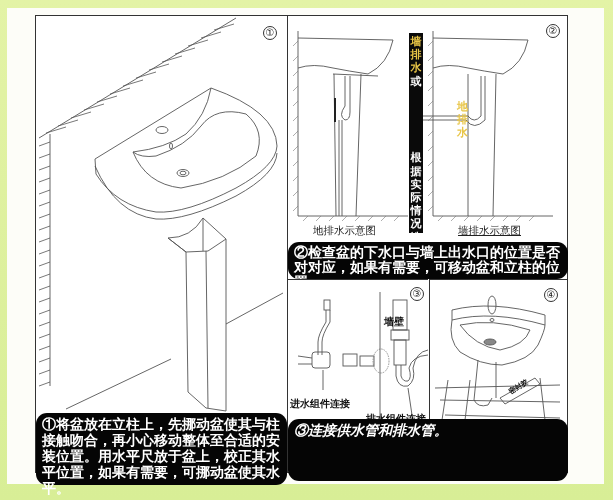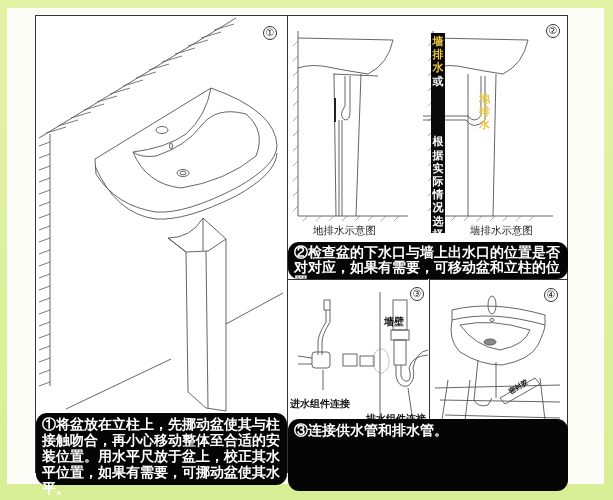--- a/index.html
+++ b/index.html
@@ -35,23 +35,23 @@
       position: absolute; width: 14px; height: 14px; border: 1px solid #333; border-radius: 50%;
       font-size: 10px; line-height: 12px; text-align: center; color: #222; background: #fff;
     }
     .caption-bar {
       position: absolute; background: #050505; color: #fff;
       font-family: "DejaVu Serif", serif; font-weight: bold;
       padding: 3px 6px; line-height: 16px; font-size: 14px; border-radius: 11px;
     }
     .cap1 { left: 0; top: 397px; width: 251px; height: 72px; }
     .cap2 { left: 252px; top: 226px; width: 280px; height: 37px; line-height: 15px; }
-    .cap3 { left: 252px; top: 403px; width: 280px; height: 72px; }
+    .cap3 { left: 252px; top: 403px; width: 280px; height: 62px; font-style: italic; }
     .vlabel {
-      position: absolute; left: 395px; top: 17px; width: 14px; height: 200px;
+      position: absolute; left: 373px; top: 17px; width: 14px; height: 200px;
       background: #0a0a0a; color: #fff; font-size: 11px; line-height: 13.2px;
       text-align: right; font-weight: bold; padding-top: 2px;
     }
     .vlabel .hl { color: #e8c546; }
     .diag-label {
       position: absolute; font-size: 10.5px; color: #222; white-space: nowrap; text-align: center;
     }
     .small-label {
       position: absolute; font-size: 10px; color: #111; font-weight: bold;
       font-family: "DejaVu Serif", serif; white-space: nowrap;
@@ -196,28 +196,28 @@
           <line x1="163" y1="205" x2="168" y2="200"></line>
         <line x1="176" y1="205" x2="181" y2="200"></line>
           <line x1="189" y1="205" x2="194" y2="200"></line>
         <line x1="202" y1="205" x2="207" y2="200"></line>
           <line x1="215" y1="205" x2="220" y2="200"></line>
         <line x1="228" y1="205" x2="233" y2="200"></line>
           <line x1="241" y1="205" x2="246" y2="200"></line>
       </g>
     </svg>
     <div class="diag-label" style="left:25px;top:208px;">地排水示意图</div>
-    <div class="diag-label" style="left:182px;top:208px;">墙排水示意图</div>
+    <div class="diag-label" style="left:170px;top:208px;text-decoration:underline;">墙排水示意图</div>
     <div class="num" style="left:258px;top:8px;">②</div>
   </div>
 
   <div class="vlabel">
     <span class="hl" style="display:block;width:11px;margin:0 auto;word-break:break-all;">墙排水</span>
     <span style="display:block;width:11px;margin:0 auto;">或</span>
-    <span class="hl" style="display:block;width:15px;margin:4px auto;word-break:break-all;padding-left:48px;">地排水</span>
+    <span class="hl" style="display:block;width:15px;margin:12px auto;word-break:break-all;padding-left:48px;">地排水</span>
     <span style="display:block;width:11px;margin:0 auto;word-break:break-all;">根据实际情况选择安装</span>
   </div>
 
   <div class="caption-bar cap2">②检查盆的下水口与墙上出水口的位置是否对对应，如果有需要，可移动盆和立柱的位置。</div>
 
   <div class="panel p3">
     <svg width="140" height="140" viewBox="0 0 140 140">
       <g stroke="#555" stroke-width="0.9" fill="none">
         <rect x="36" y="20" width="6" height="10"></rect>
         <path d="M38 30 L38 42 Q30 55 30 62 L30 75"></path>

